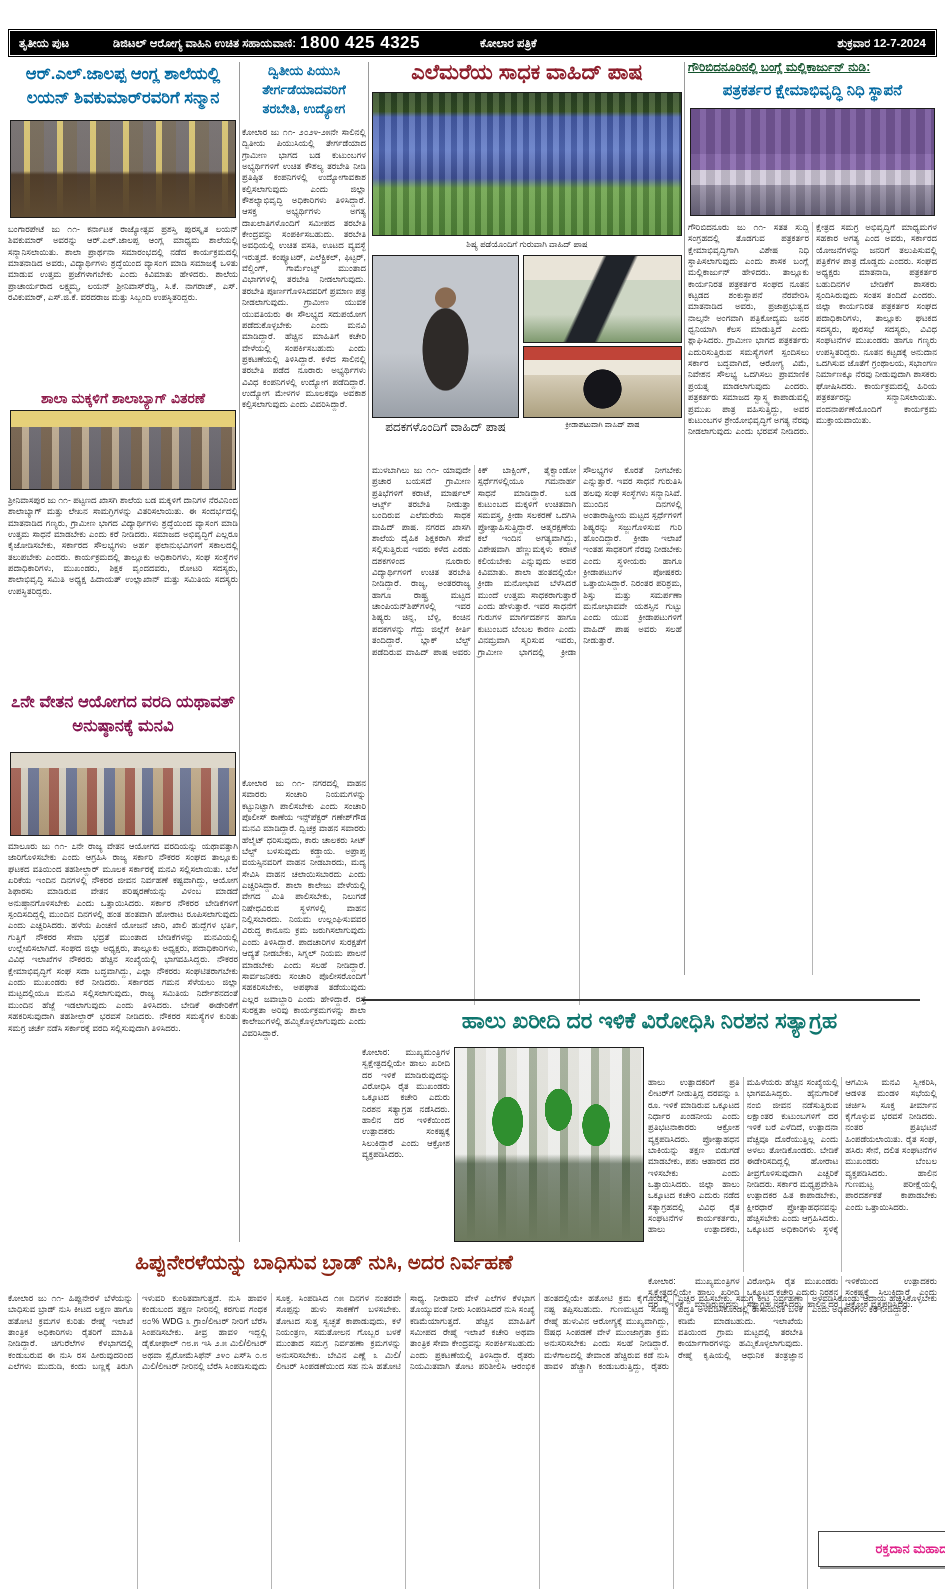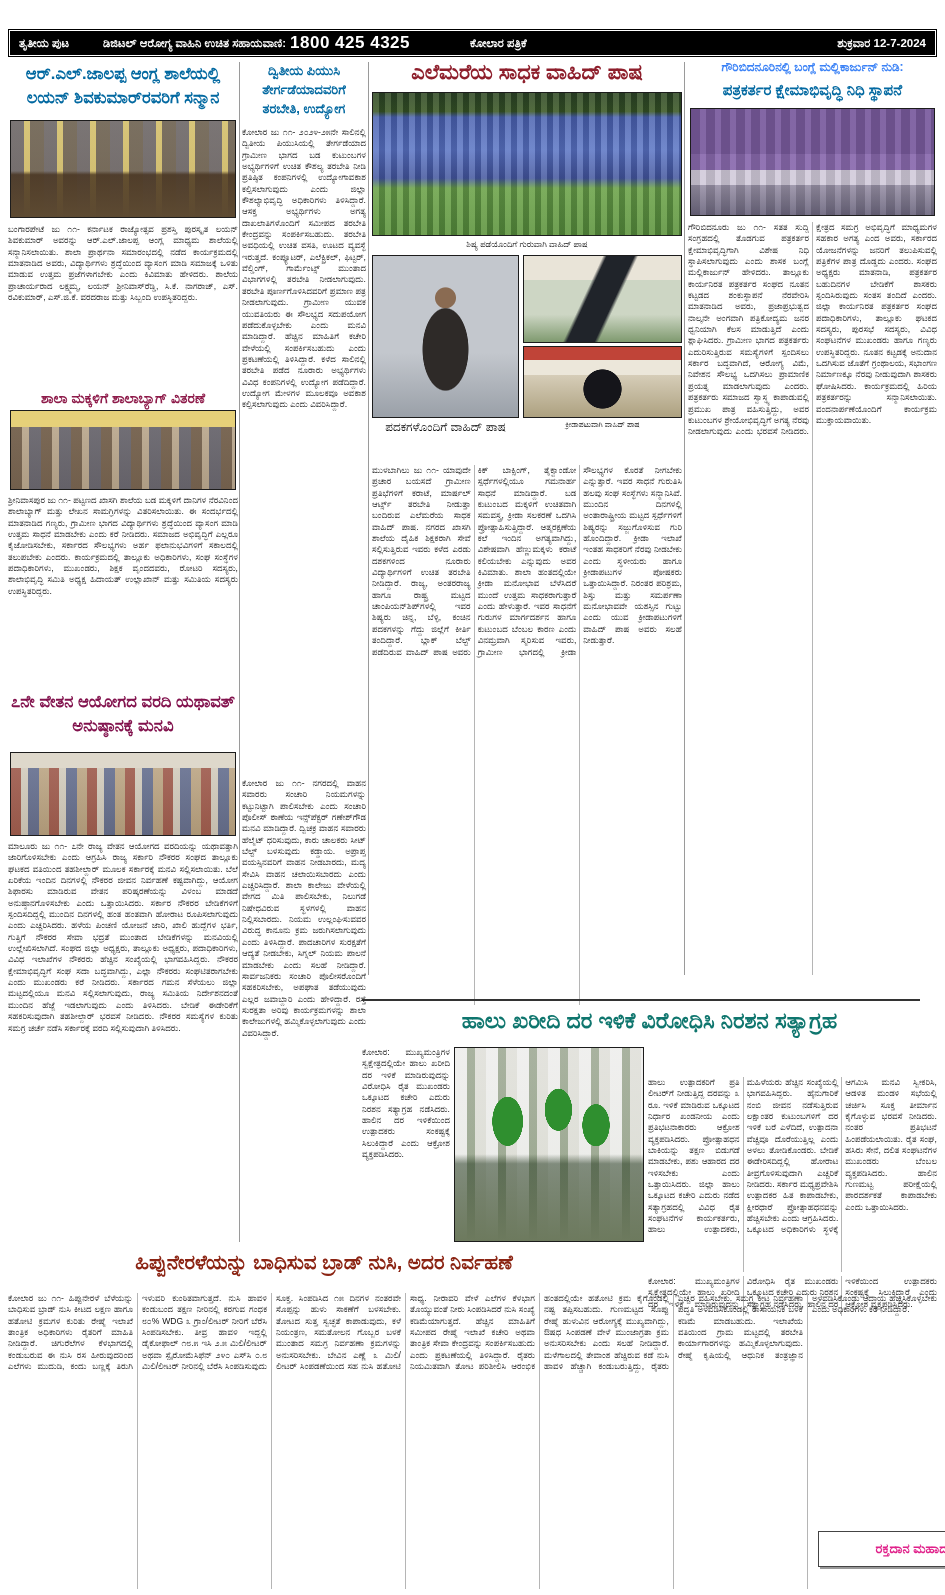--- a/index.html
+++ b/index.html
@@ -11,21 +11,21 @@
         border:1px solid #000;box-shadow:0 0 0 1px #fff inset;
         display:flex;align-items:center;box-sizing:border-box;padding:9px 10px;}
   .m-sm{font-size:11.5px;font-weight:bold;white-space:nowrap;}
   .m-phone{font-size:17px;font-weight:bold;letter-spacing:.5px;white-space:nowrap;margin-left:4px;}
   
   .hl{font-weight:bold;text-align:center;line-height:1.45;}
   .hl-blue{color:#0369a1;}
   .hl-maroon{color:#8e1b4a;}
   .hl-darkred{color:#8e1f2c;}
   .hl-brick{color:#8b2413;}
-  .kicker{color:#3b82f6;font-weight:bold;text-align:center;}
+  .kicker{color:#14532d;font-weight:bold;text-decoration:underline;text-align:left;}
   
   .body{font-size:8.6px;line-height:1.32;text-align:justify;color:#151515;overflow:hidden;}
   .cols2{column-count:2;column-gap:7px;column-rule:1px solid #b5b5b5;}
   .cols3{column-count:3;column-gap:7px;column-rule:1px solid #b5b5b5;margin-top:30px;}
   .cols7{column-count:7;column-gap:9px;column-rule:1px solid #b5b5b5;}
   .cap{font-size:8.4px;text-align:center;color:#111;line-height:1.2;}
   .vrule{position:absolute;width:1px;background:#9a9a9a;}
   .hrule{position:absolute;height:2px;background:#333;}
   
   .photo{border:1px solid #1c1c1c;box-sizing:border-box;}
@@ -69,21 +69,21 @@
           background:#fff;color:#e0218a;font-weight:bold;font-size:13px;
           display:flex;align-items:center;justify-content:center;padding-left:39px;}
 </style>
 </head>
 <body>
 
 <div id="page">
 
   <div id="mast" class="abs">
     <span class="m-sm">ತೃತೀಯ ಪುಟ</span>
-    <span class="m-sm" style="margin-left:34px">ಡಿಜಿಟಲ್ ಆರೋಗ್ಯ ವಾಹಿನಿ ಉಚಿತ ಸಹಾಯವಾಣಿ:</span>
+    <span class="m-sm" style="margin-left:44px">ಡಿಜಿಟಲ್ ಆರೋಗ್ಯ ವಾಹಿನಿ ಉಚಿತ ಸಹಾಯವಾಣಿ:</span>
     <span class="m-phone">1800 425 4325</span>
     <span class="m-sm" style="margin-left:60px">ಕೋಲಾರ ಪತ್ರಿಕೆ</span>
     <span class="m-sm" style="margin-left:auto">ಶುಕ್ರವಾರ 12-7-2024</span>
   </div>
 
   <div class="vrule" style="left:239px;top:62px;height:1180px"></div>
   <div class="vrule" style="left:368px;top:62px;height:913px"></div>
   <div class="vrule" style="left:684px;top:62px;height:913px"></div>
 
   <div class="abs hl hl-blue" style="left:8px;top:62px;width:230px;font-size:16.5px">ಆರ್.ಎಲ್.ಜಾಲಪ್ಪ ಆಂಗ್ಲ ಶಾಲೆಯಲ್ಲಿ ಲಯನ್ ಶಿವಕುಮಾರ್‌ರವರಿಗೆ ಸನ್ಮಾನ</div>

